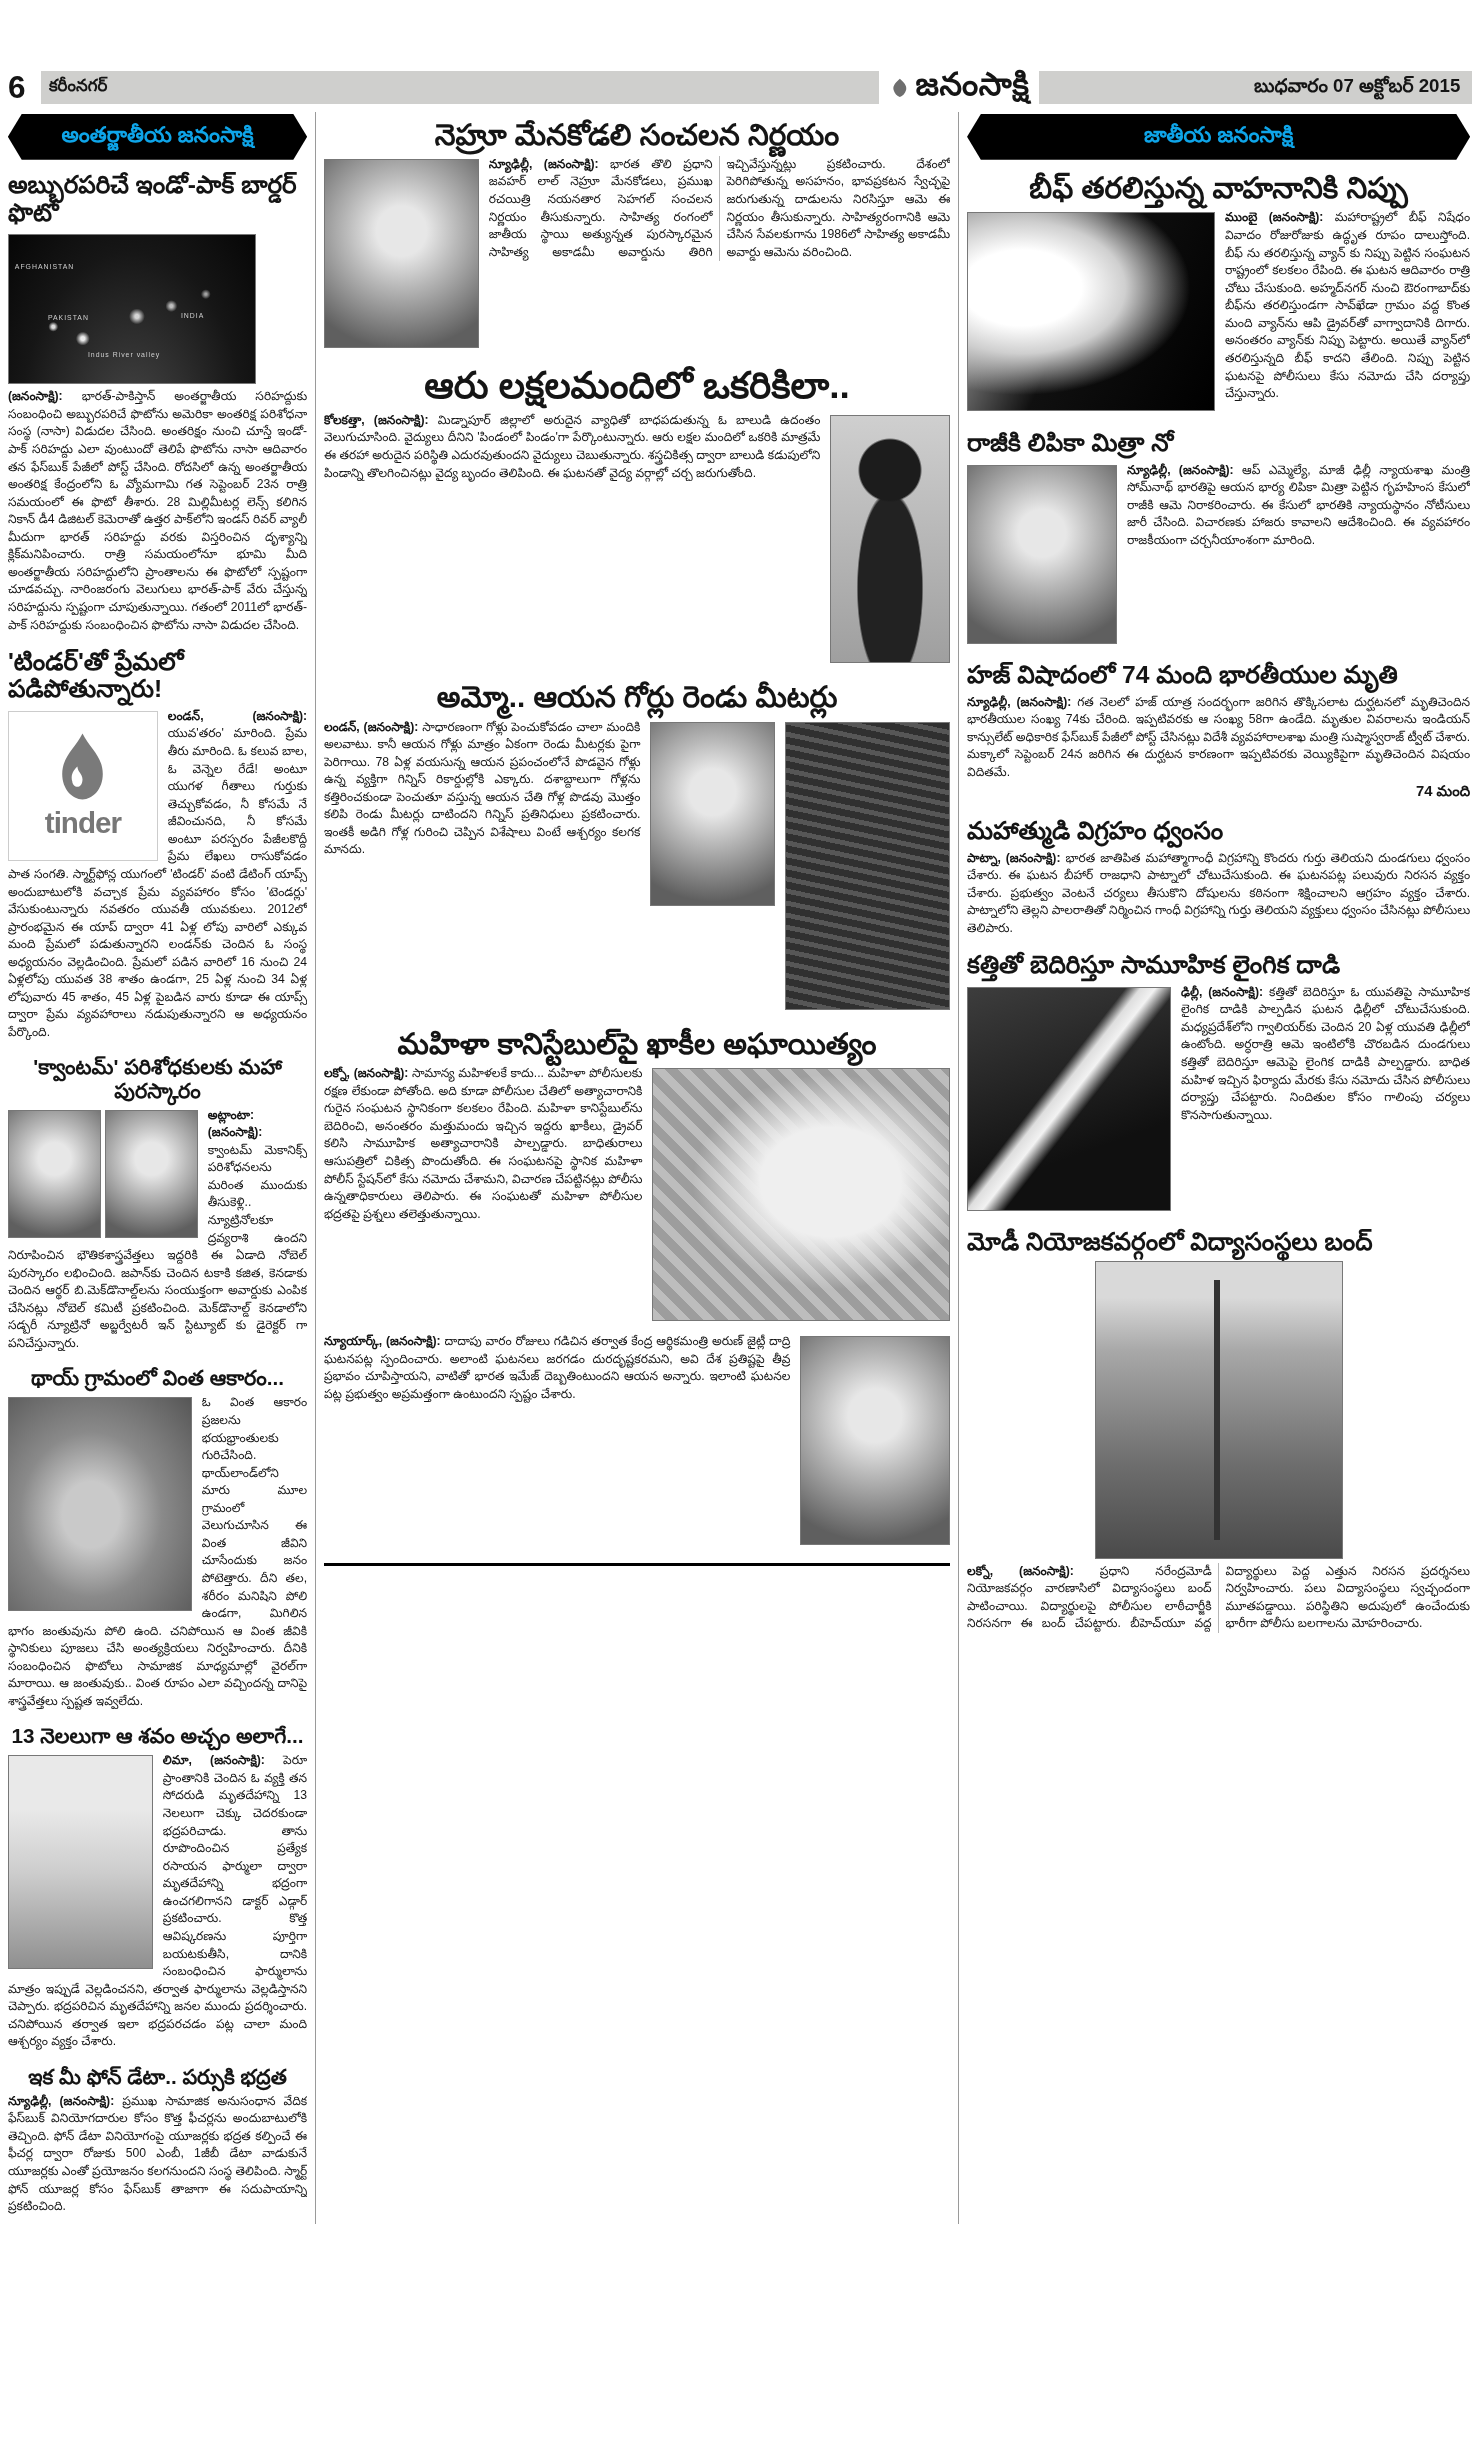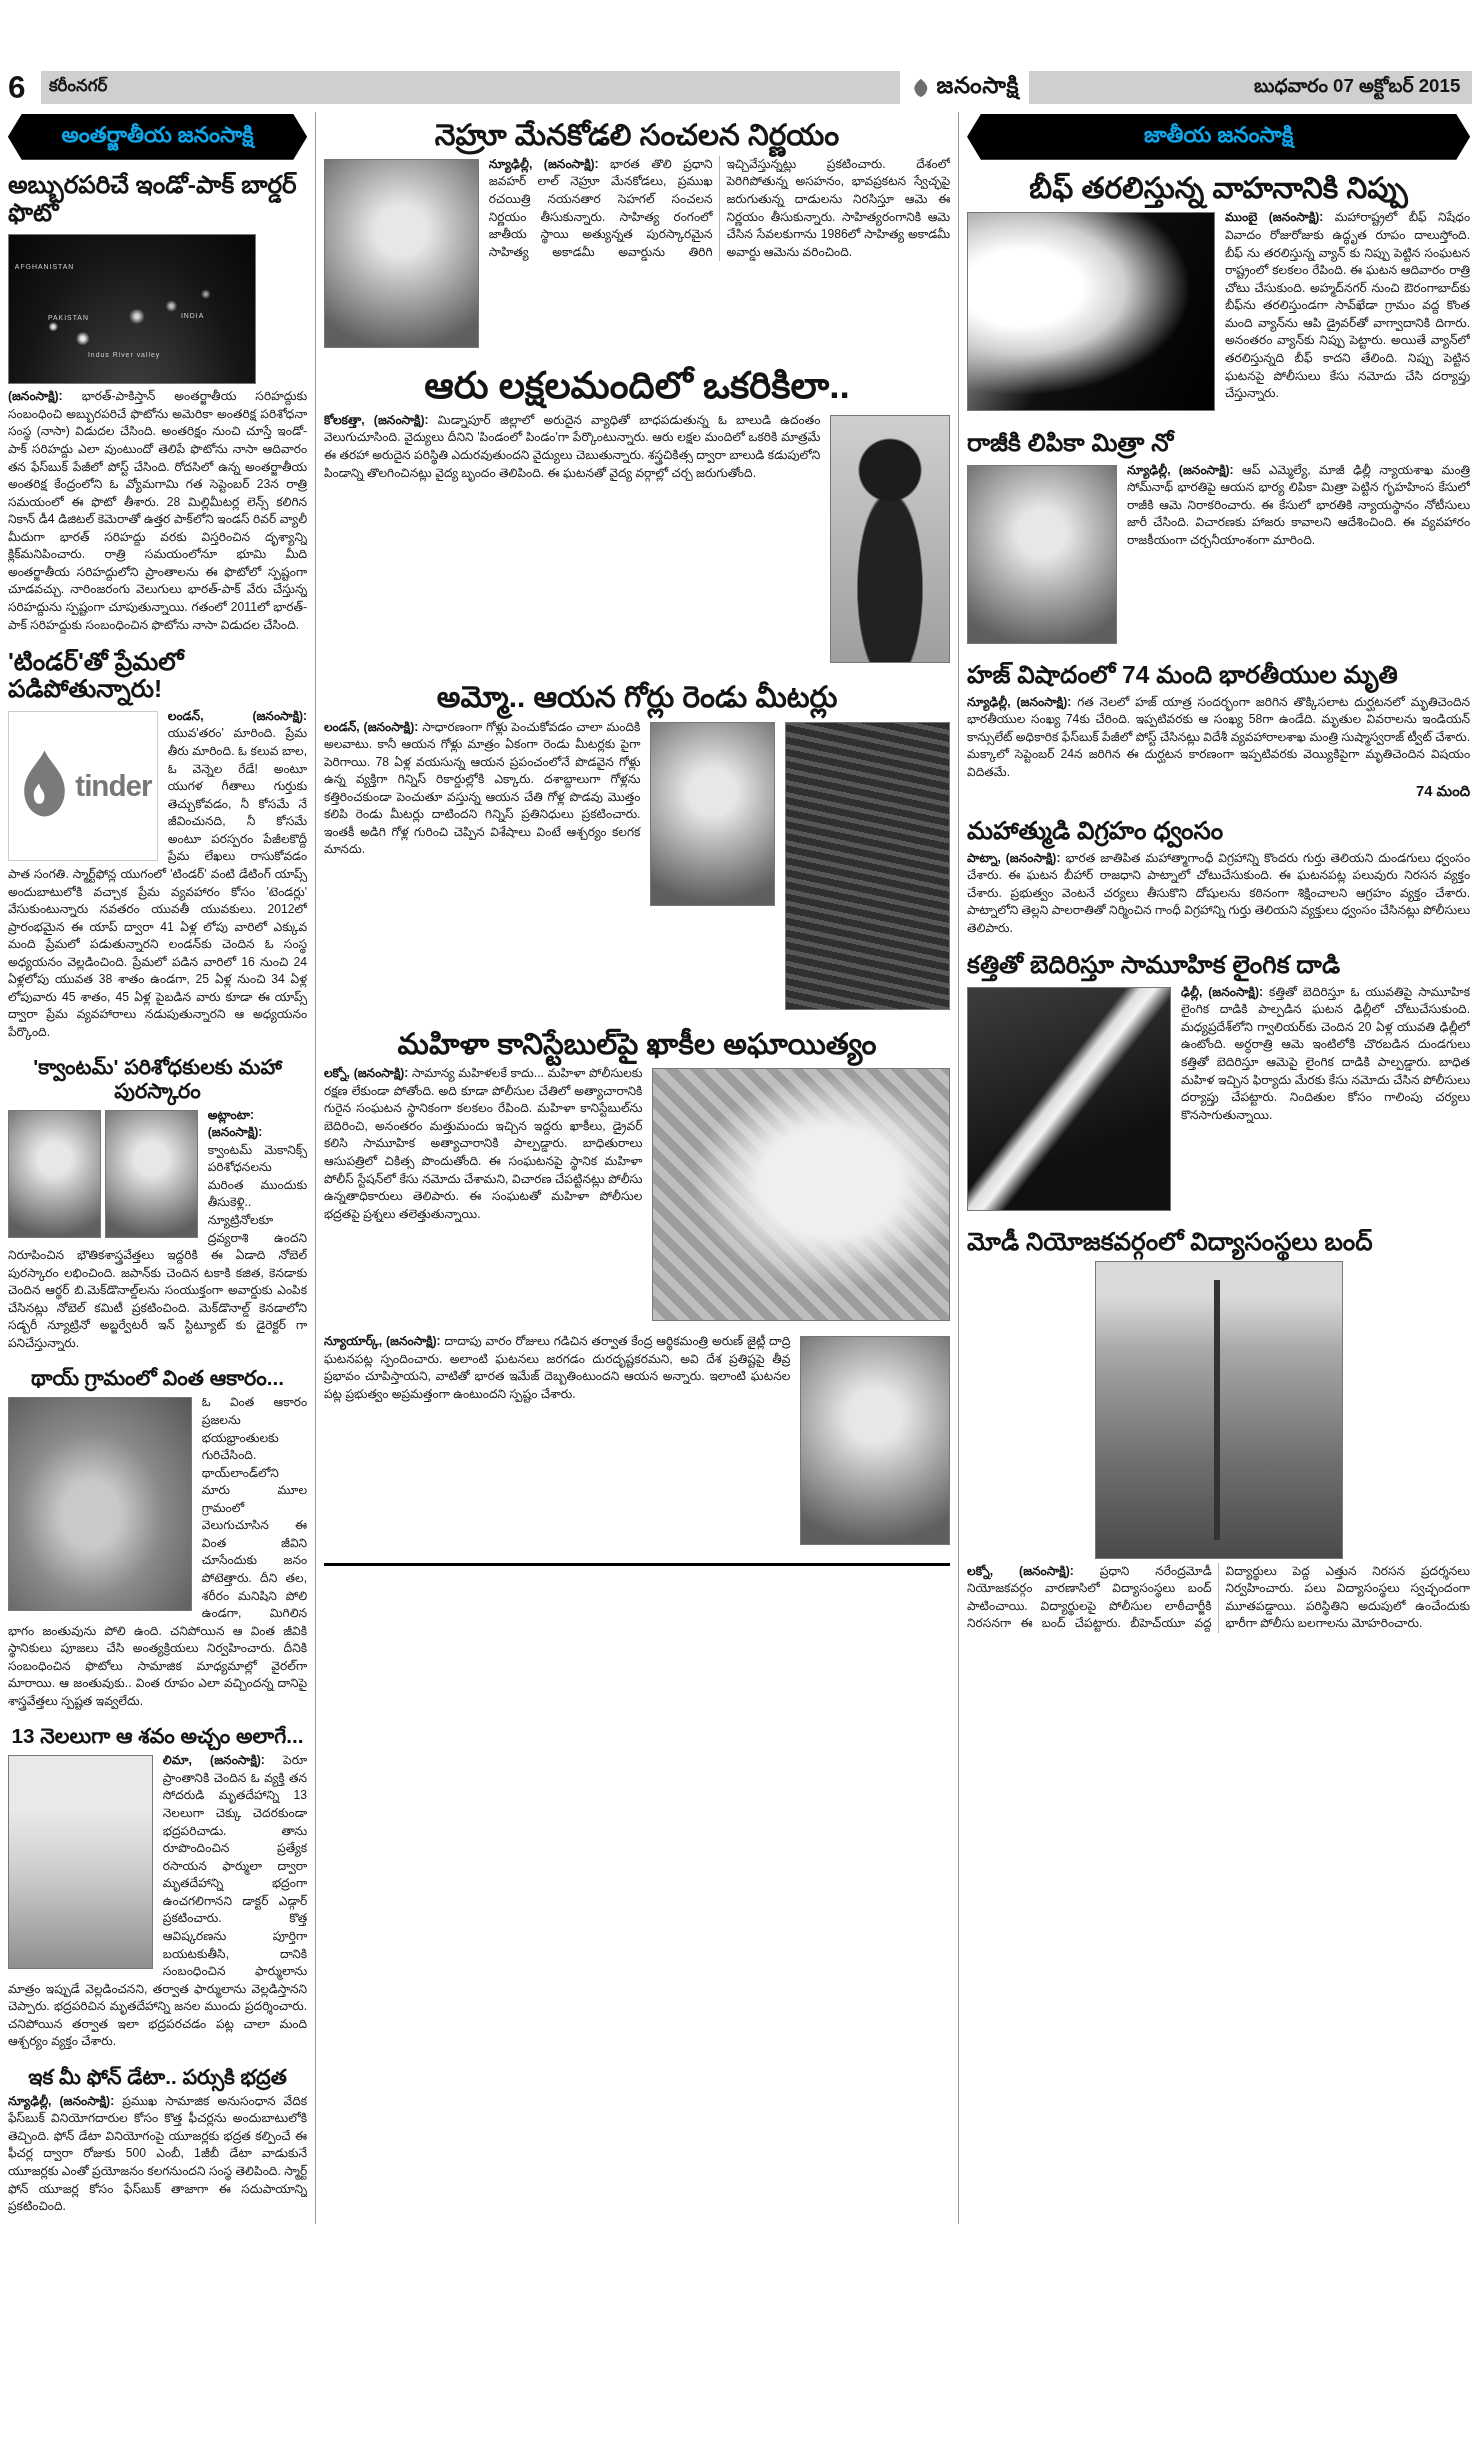--- a/index.html
+++ b/index.html
@@ -5,21 +5,21 @@
   html,body{margin:0;padding:0;}
   body{width:1478px;height:2463px;background:#f4f4f2;font-family:"Liberation Sans","DejaVu Sans",sans-serif;color:#151515;}
   .page{width:1478px;height:2463px;background:#fff;overflow:hidden;position:relative;}
 
   
   .hdr{display:flex;align-items:stretch;height:33px;margin:71px 5.9px 5.9px 5.9px;}
   .pageno{width:33px;background:#fff;font-size:31.5px;font-weight:bold;line-height:33px;text-align:left;padding-left:2px;}
   .hbar{background:#cfcfcd;flex:1;display:flex;align-items:center;padding:0 11.8px;font-weight:bold;font-size:16.7px;}
   .hbar.left-bar{flex:3.2;padding-left:8px;}
   .masthead{display:flex;align-items:center;background:#fff;padding:0 9.9px;gap:4.9px;}
-  .masthead .mword{font-weight:bold;font-size:23px;letter-spacing:0.5px;}
+  .masthead .mword{font-weight:bold;font-size:32px;letter-spacing:0.5px;}
   .licon{width:21.7px;height:21.7px;display:inline-block;}
   .hbar.date-bar{flex:1.6;justify-content:flex-end;font-size:18.7px;text-align:center;}
 
   
   .content{display:flex;padding:2px 7.9px 0 7.9px;}
   .col{overflow:hidden;}
   .col-left{width:301px;}
   .col-mid{width:630px;}
   .col-right{width:506px;}
   .vrule{width:1px;background:#9a9a9a;margin:0 7.9px;}
@@ -74,21 +74,21 @@
       linear-gradient(180deg,#cfcfcf,#9f9f9f);}
   .ph-creature{width:182px;height:212px;background:
       radial-gradient(ellipse at 45% 55%, #c9c9c9 0 20%, #8a8a8a 50%, #565656 100%);}
   .ph-corpse{width:143px;height:212px;background:
       linear-gradient(180deg,#e9e9e9 0 25%,#cdcdcd 55%,#8f8f8f 100%);}
   .duo{float:left;margin:3px 9.9px 3.9px 0;display:flex;gap:3.9px;}
   .duo .ph{float:none;margin:0;}
 
   
   .tinder-box{float:left;width:148px;height:148px;margin:3px 9.9px 2px 0;border:1px solid #ccc;background:#fff;
-      display:flex;align-items:center;justify-content:center;gap:0;}
+      display:flex;flex-direction:column;align-items:center;justify-content:center;gap:0;}
   .tinder-word{font-weight:bold;font-size:29.6px;color:#777;letter-spacing:-1px;}
 
   .bottom-row{display:flex;}
   .bottom-row .jblock{flex:1;}
   .bottom-row .rblock{width:175px;border-left:1px solid #9a9a9a;margin-left:7.9px;padding-left:7.9px;}
   .bottom-rule{height:3px;background:#000;margin-top:5.9px;}
 </style>
 </head>
 <body>
 

